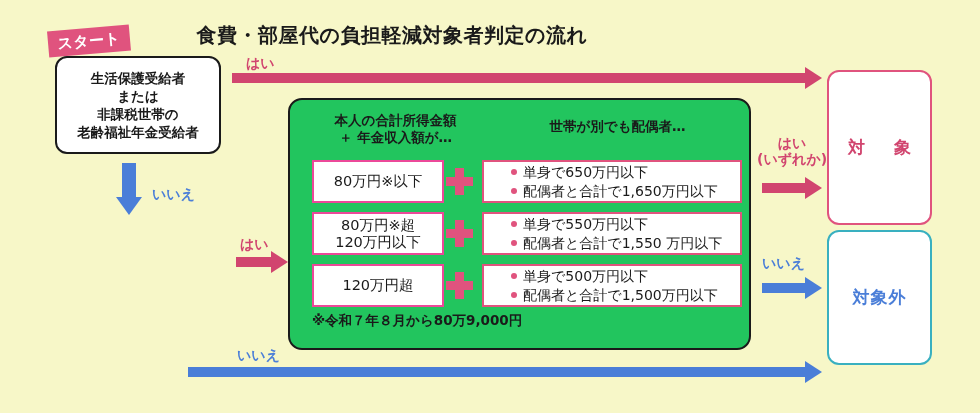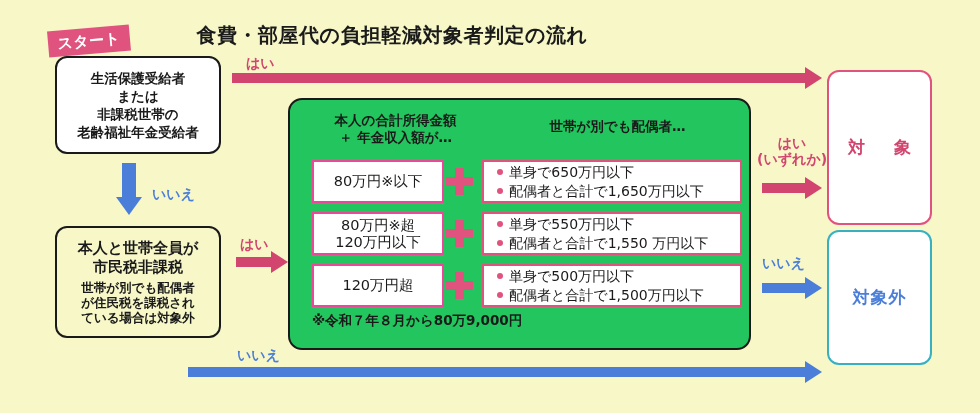--- a/index.html
+++ b/index.html
@@ -171,21 +171,21 @@
   }
 
   .asset-box {
     flex: 1;
     height: 43px;
     background: #ffffff;
     border: 2px solid #e0537e;
     display: flex;
     flex-direction: column;
     justify-content: center;
-    padding-left: 12px;
+    padding-left: 26px;
     color: #1a1a1a;
   }
   .asset-line {
     font-size: 14px;
     line-height: 1.3;
     position: relative;
     padding-left: 13px;
     white-space: nowrap;
   }
   .asset-line::before {
@@ -311,31 +311,20 @@
     <div>非課税世帯の</div>
     <div>老齢福祉年金受給者</div>
   </div>
 
   <div id="arrow-down">
     <div class="v-shaft"></div>
     <div class="v-head"></div>
   </div>
   <div class="arrow-label label-blue" id="lbl-iie-v">いいえ</div>
 
-  <div class="flow-box" id="box-nontax">
-    <div class="main">
-      <div>本人と世帯全員が</div>
-      <div>市民税非課税</div>
-    </div>
-    <div class="sub">
-      <div>世帯が別でも配偶者</div>
-      <div>が住民税を課税され</div>
-      <div>ている場合は対象外</div>
-    </div>
-  </div>
 
   <div class="arrow-h arrow-pink" style="left:232px; top:78px; width:590px;">
     <div class="arrow-shaft" style="width:573px;"></div>
     <div class="arrow-head" style="left:573px;"></div>
   </div>
   <div class="arrow-label label-pink" id="lbl-hai-top">はい</div>
 
   <div class="arrow-h arrow-pink" style="left:236px; top:262px; width:50px;">
     <div class="arrow-shaft" style="width:35px;"></div>
     <div class="arrow-head" style="left:35px;"></div>

